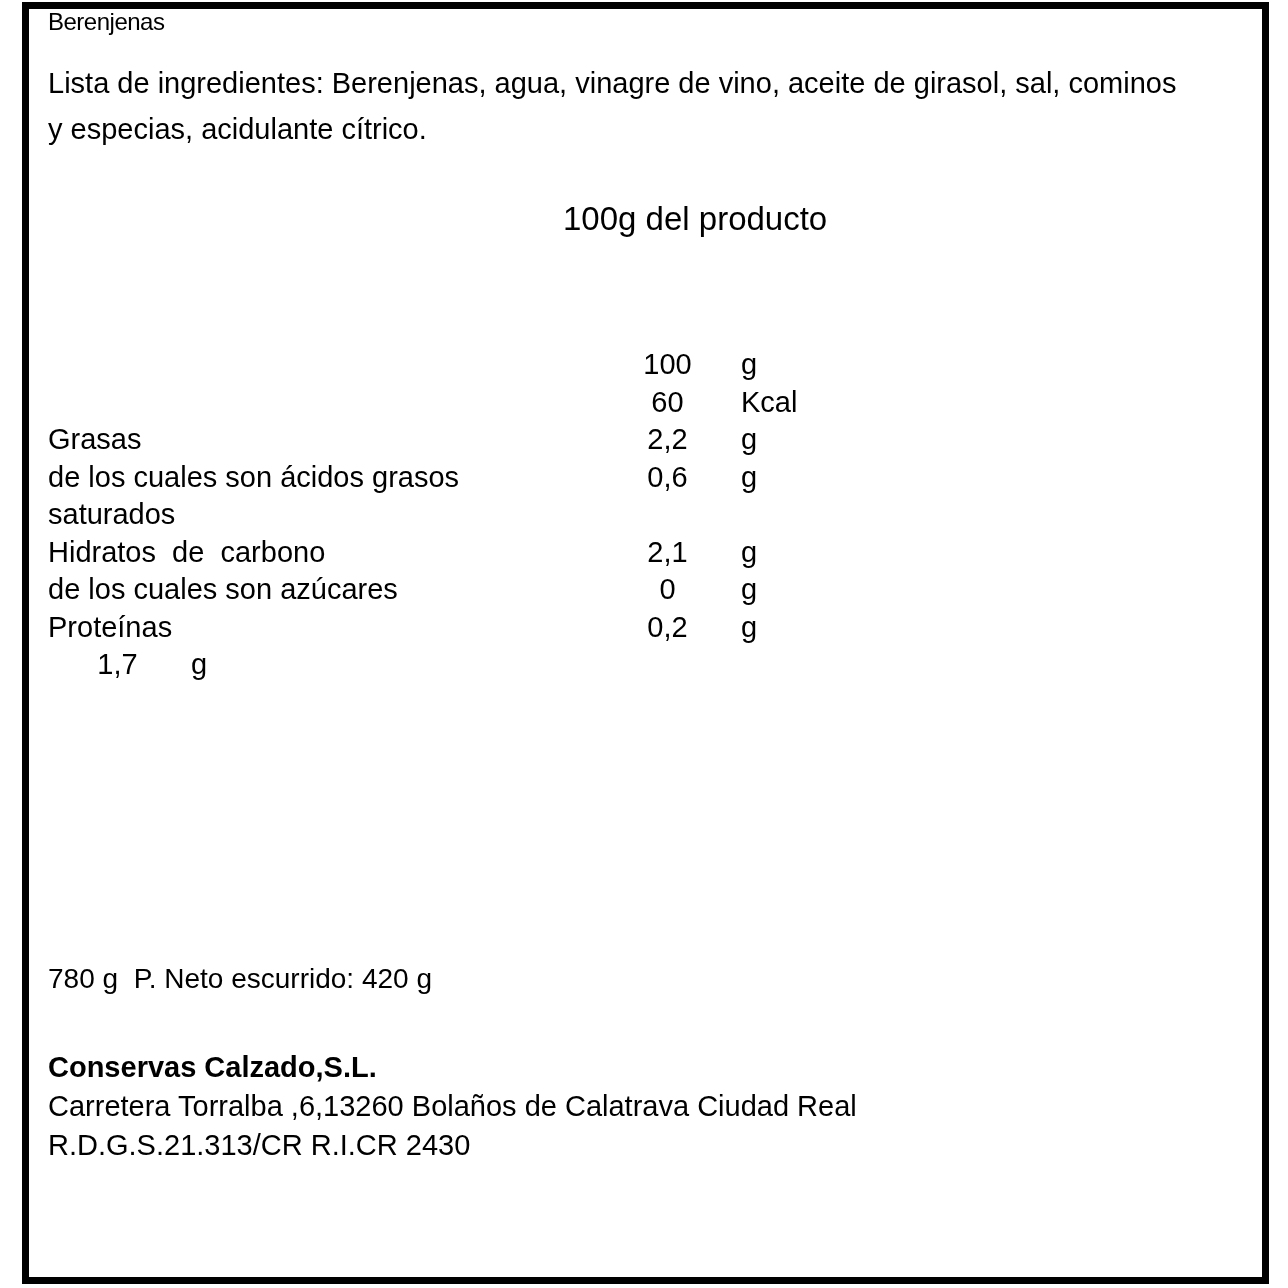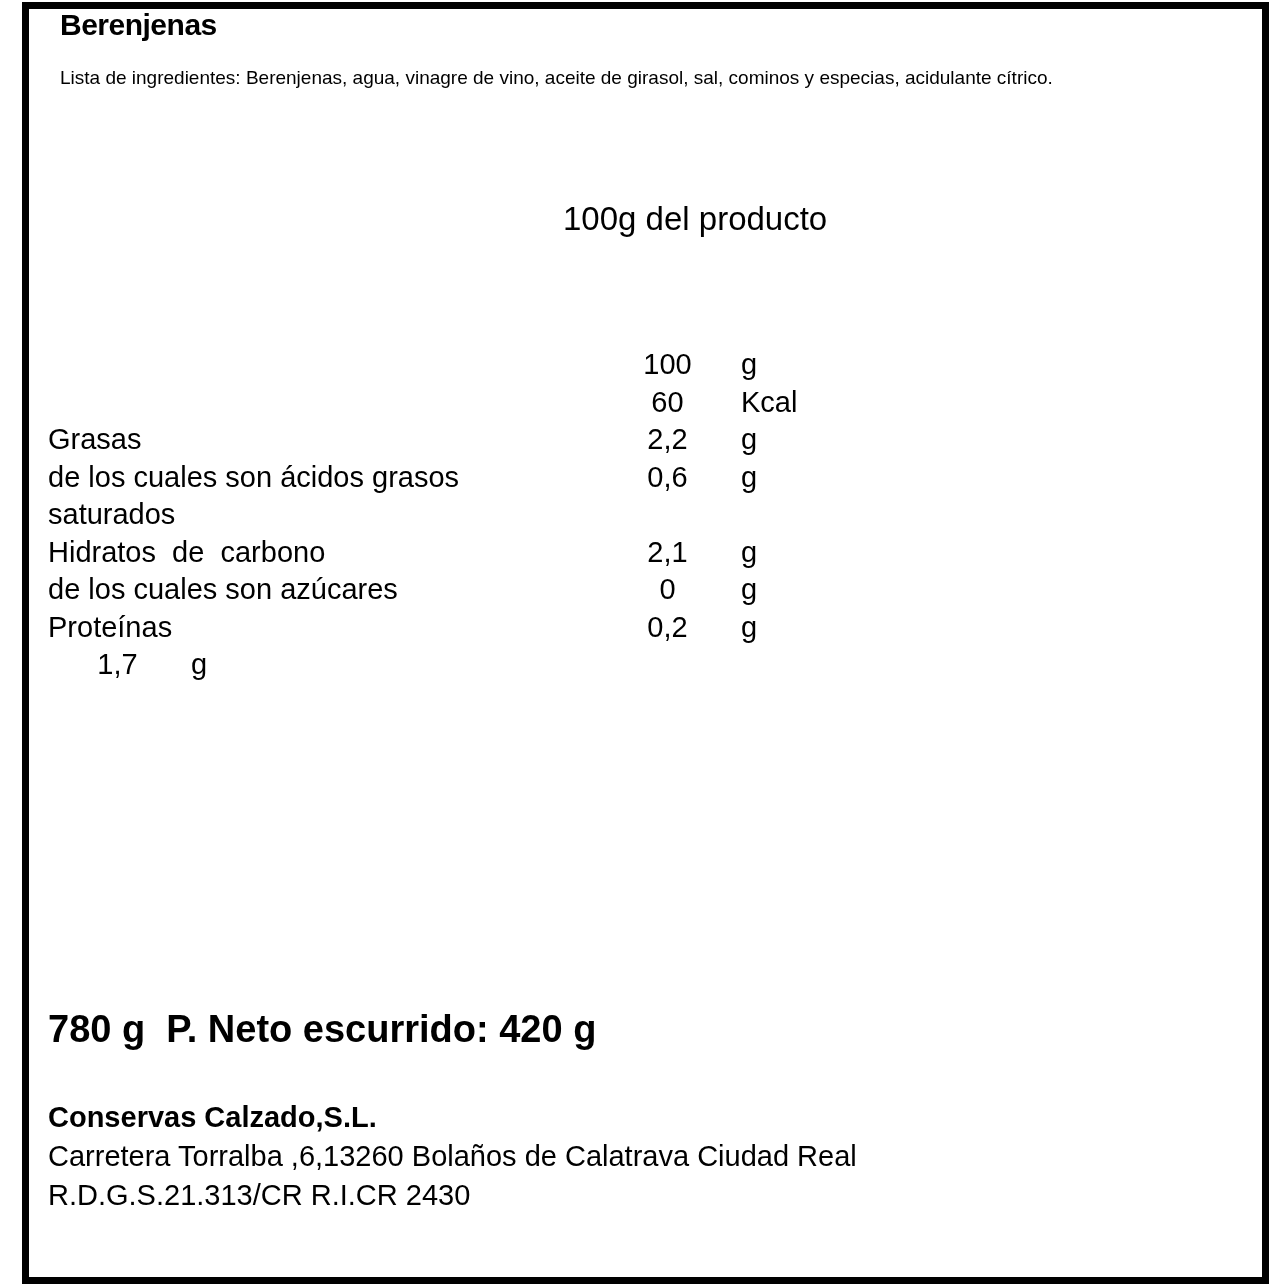--- a/index.html
+++ b/index.html
@@ -13,33 +13,32 @@
   }
   .frame {
     position: absolute;
     left: 22px; top: 2px;
     width: 1247px; height: 1282px;
     border: 7px solid #000;
     box-sizing: border-box;
   }
   .title {
     position: absolute;
-    left: 60px; top: 8px;
-    font-size: 30px;
-    font-weight: bold;
+    left: 48px; top: 8px;
+    font-size: 24px;
+    font-weight: normal;
     letter-spacing: -0.5px;
     white-space: pre;
   }
   .ingredients {
     position: absolute;
     left: 48px; top: 60px;
     width: 1150px;
-    font-size: 19px;
-    line-height: 36px;
-    margin-left: 12px;
+    font-size: 29px;
+    line-height: 46px;
   }
   .table-caption {
     position: absolute;
     left: 563px; top: 200px;
     font-size: 33px;
     white-space: pre;
   }
   .ntable {
     position: absolute;
     left: 48px; top: 346px;
@@ -60,28 +59,28 @@
     width: 139px;
     text-align: center;
     white-space: pre;
   }
   .nrow .unit {
     padding-left: 4px;
     white-space: pre;
   }
   .netweight {
     position: absolute;
-    left: 48px; top: 1008px;
-    font-size: 38px;
-    font-weight: bold;
+    left: 48px; top: 963px;
+    font-size: 28px;
+    font-weight: normal;
     white-space: pre;
   }
   .company {
     position: absolute;
-    left: 48px; top: 1098px;
+    left: 48px; top: 1048px;
     font-size: 29px;
     line-height: 39px;
   }
   .company .bold { font-weight: bold; }
   .company div { white-space: pre; }
 </style>
 </head>
 <body>
 
 <div class="frame"></div>

